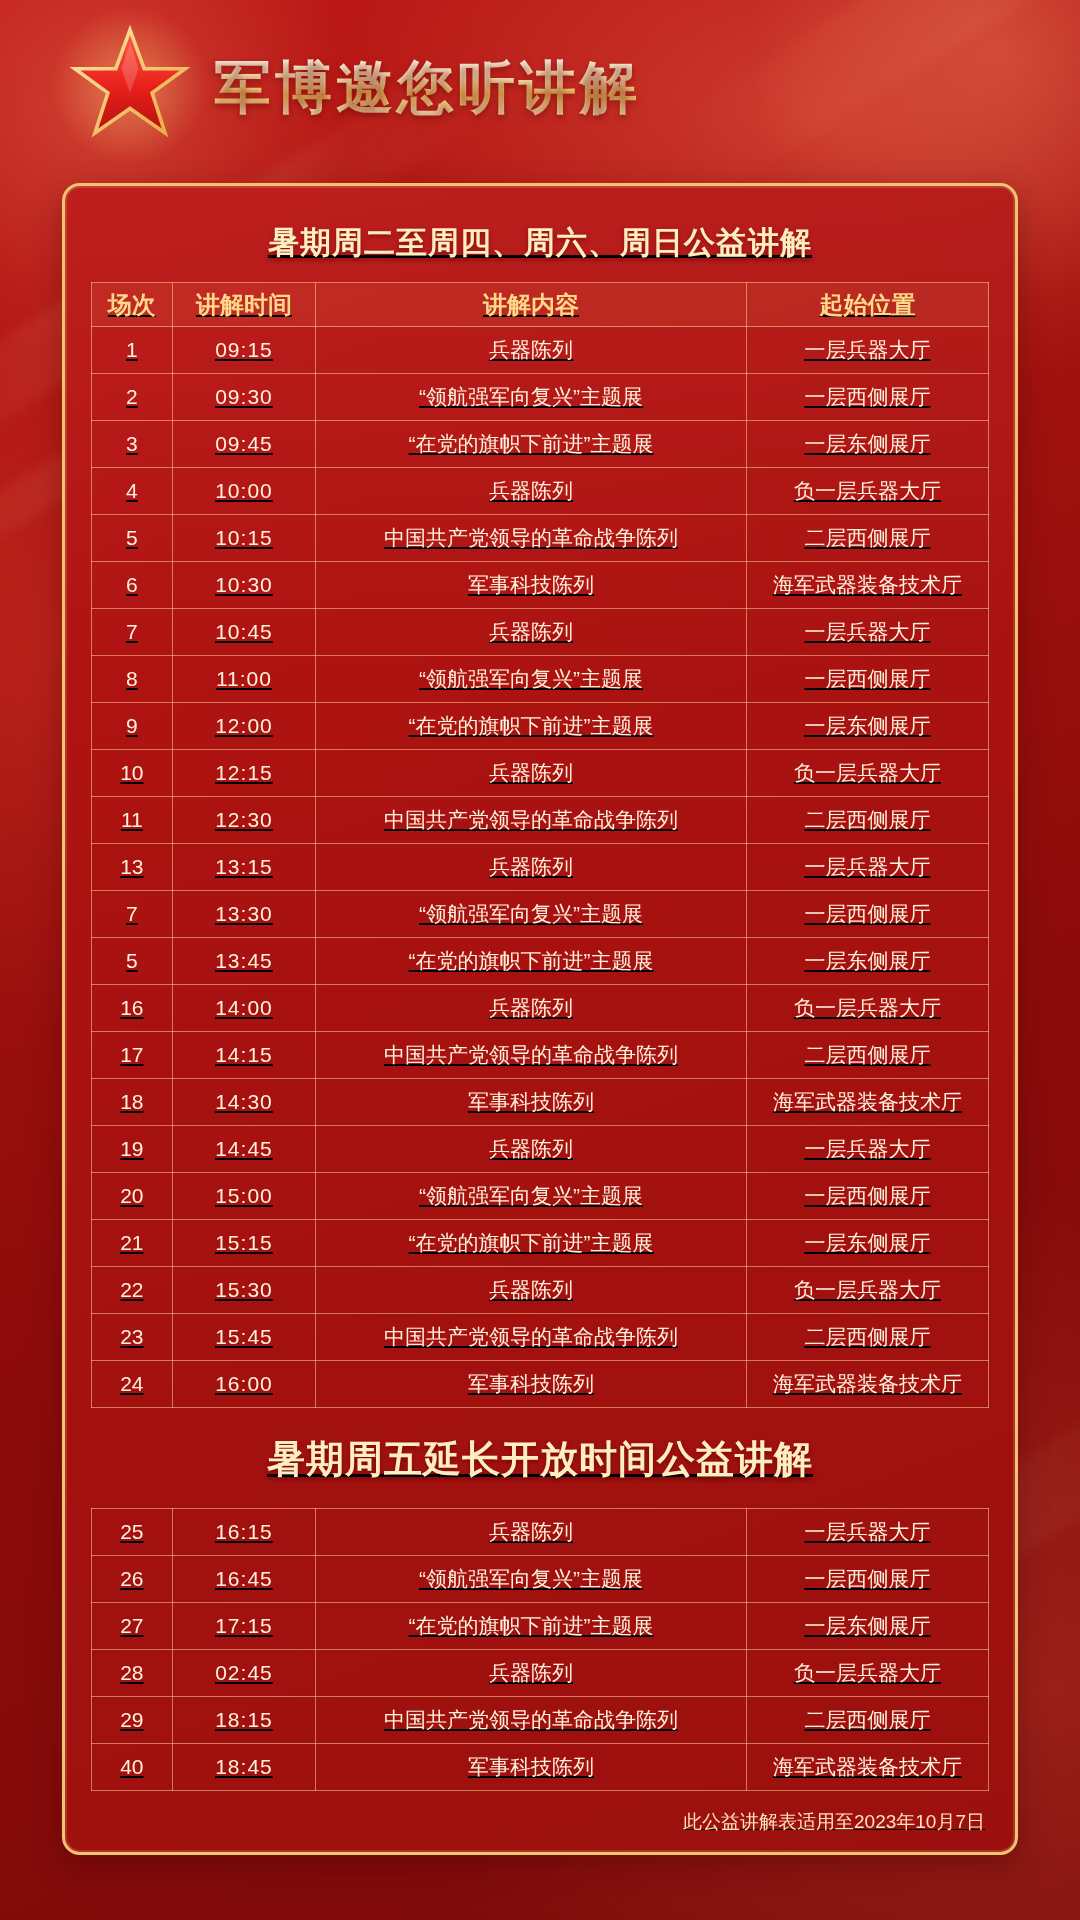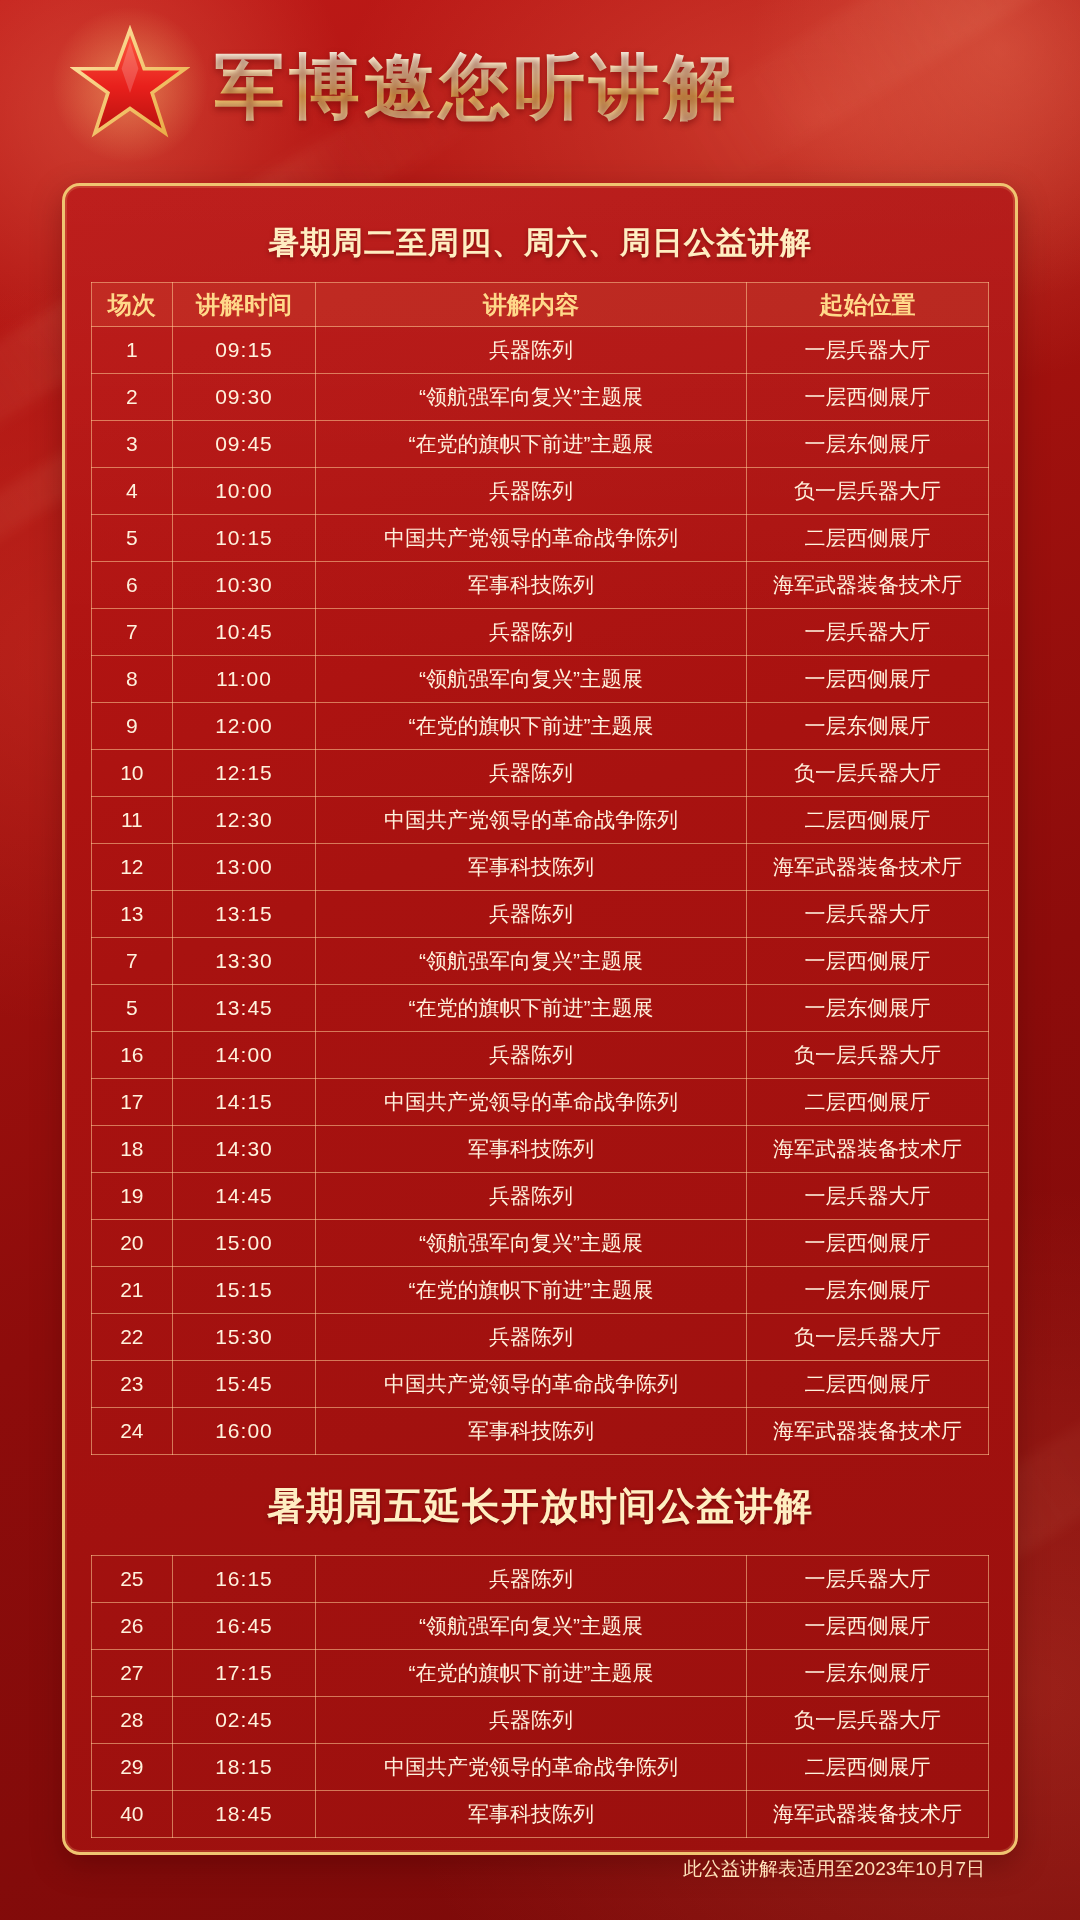--- a/index.html
+++ b/index.html
@@ -66,21 +66,21 @@
     position: absolute;
     left: 50%; top: 50%;
     width: 170px; height: 170px;
     transform: translate(-50%,-50%);
     background: radial-gradient(circle, rgba(255,200,120,0.45), rgba(255,170,90,0) 65%);
     border-radius: 50%;
   }
   .star-badge svg { position: relative; display: block; }
   .title {
     margin-left: 24px;
-    font-size: 71px;
+    font-size: 57px;
     font-weight: bold;
     letter-spacing: 4px;
     line-height: 1;
     background: linear-gradient(180deg, #fff9e8 0%, #ffe9a8 42%, #f3c460 62%, #ffeec0 100%);
     -webkit-background-clip: text;
     background-clip: text;
     color: transparent;
     text-shadow: 0 3px 6px rgba(90,0,0,0.45);
     font-family: "Liberation Serif", "DejaVu Serif", serif;
   }
@@ -91,20 +91,21 @@
     margin: 8px 62px 0 62px;
     border: 3px solid #f0c471;
     border-radius: 18px;
     background:
       linear-gradient(180deg, rgba(255,255,255,0.04), rgba(255,255,255,0) 30%),
       linear-gradient(160deg, #bb1614 0%, #a81210 40%, #9b100e 100%);
     box-shadow: 0 0 0 2px rgba(255,210,140,0.18) inset, 0 10px 30px rgba(60,0,0,0.35);
     padding: 26px 26px 22px 26px;
     box-sizing: border-box;
     height: 1672px;
+    text-decoration: underline;
   }
   .section-title {
     text-align: center;
     font-size: 31px;
     font-weight: bold;
     letter-spacing: 1px;
     color: #ffeec2;
     text-shadow: 0 2px 4px rgba(80,0,0,0.5);
     margin: 10px 0 18px 0;
     font-family: "Liberation Sans", "DejaVu Sans", sans-serif;
@@ -267,26 +268,20 @@
             <td class="desc">兵器陈列</td>
             <td class="loc">负一层兵器大厅</td>
           </tr>
           <tr>
             <td class="no">11</td>
             <td class="time">12:30</td>
             <td class="desc">中国共产党领导的革命战争陈列</td>
             <td class="loc">二层西侧展厅</td>
           </tr>
           <tr>
-            <td class="no">12</td>
-            <td class="time">13:00</td>
-            <td class="desc">军事科技陈列</td>
-            <td class="loc">海军武器装备技术厅</td>
-          </tr>
-          <tr>
             <td class="no">13</td>
             <td class="time">13:15</td>
             <td class="desc">兵器陈列</td>
             <td class="loc">一层兵器大厅</td>
           </tr>
           <tr>
             <td class="no">7</td>
             <td class="time">13:30</td>
             <td class="desc">“领航强军向复兴”主题展</td>
             <td class="loc">一层西侧展厅</td>

